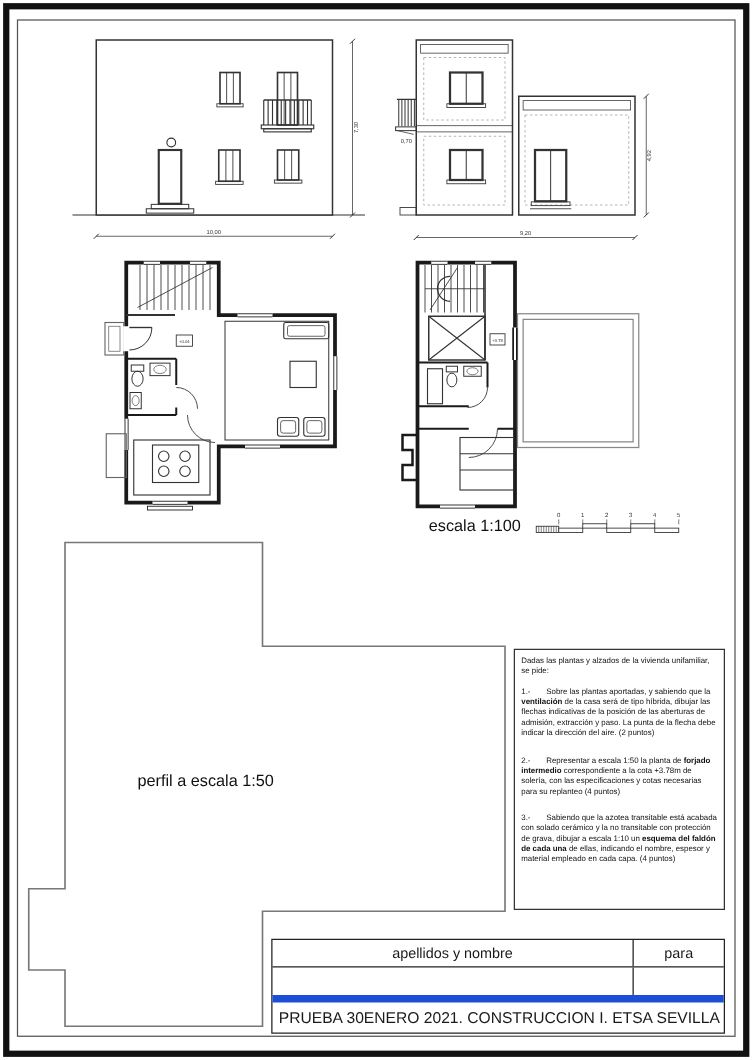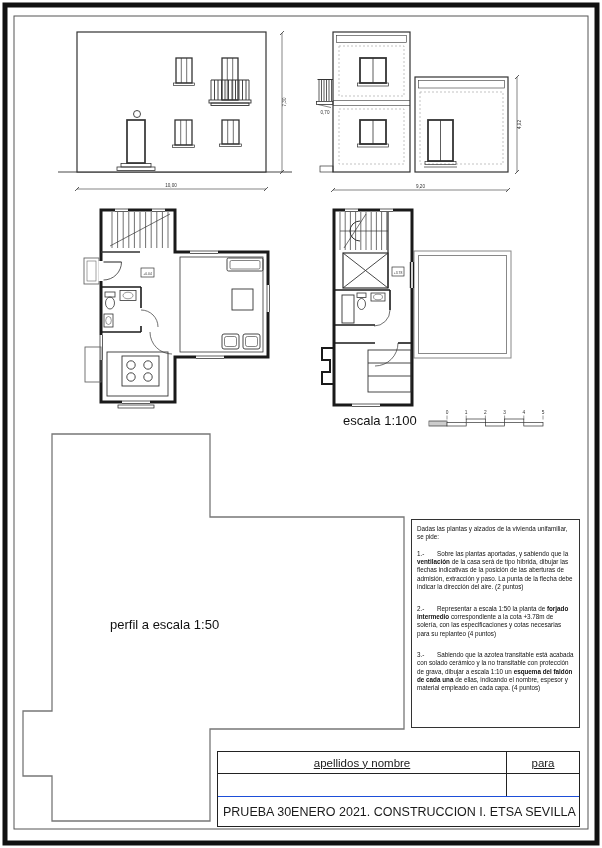--- a/index.html
+++ b/index.html
@@ -19,23 +19,23 @@
   .instructions p{margin:0 0 8px 0;}
   .instructions p.item{margin:0 0 13px 0;}
   .instructions p.item:last-child{margin-bottom:0;}
   .instructions .num{display:inline-block;min-width:20px;}
   .instructions b{font-weight:bold;}
 
   
   .titleblock{position:absolute;left:217px;top:751px;width:363px;height:76px;
     border:1px solid #222;box-sizing:border-box;background:#fff;}
   .tb-row{display:flex;box-sizing:border-box;}
-  .tb-row1{height:21px;text-decoration:underline;}
+  .tb-row1{height:21px;}
   .tb-row2{height:23px;border-top:1px solid #222;}
-  .tb-row3{height:30px;border-top:1px solid #1d4ed8;align-items:center;}
+  .tb-row3{height:30px;border-top:6px solid #1d4ed8;align-items:center;}
   .tb-cell-name{width:289px;border-right:1px solid #222;display:flex;
     align-items:center;justify-content:center;box-sizing:border-box;}
   .tb-cell-group{flex:1;display:flex;align-items:center;justify-content:center;}
   .tb-row1{font-size:11.5px;}
   .tb-row3{display:flex;font-size:12.5px;padding-left:5px;box-sizing:border-box;}
 </style>
 </head>
 <body>
 
 <div id="page">

